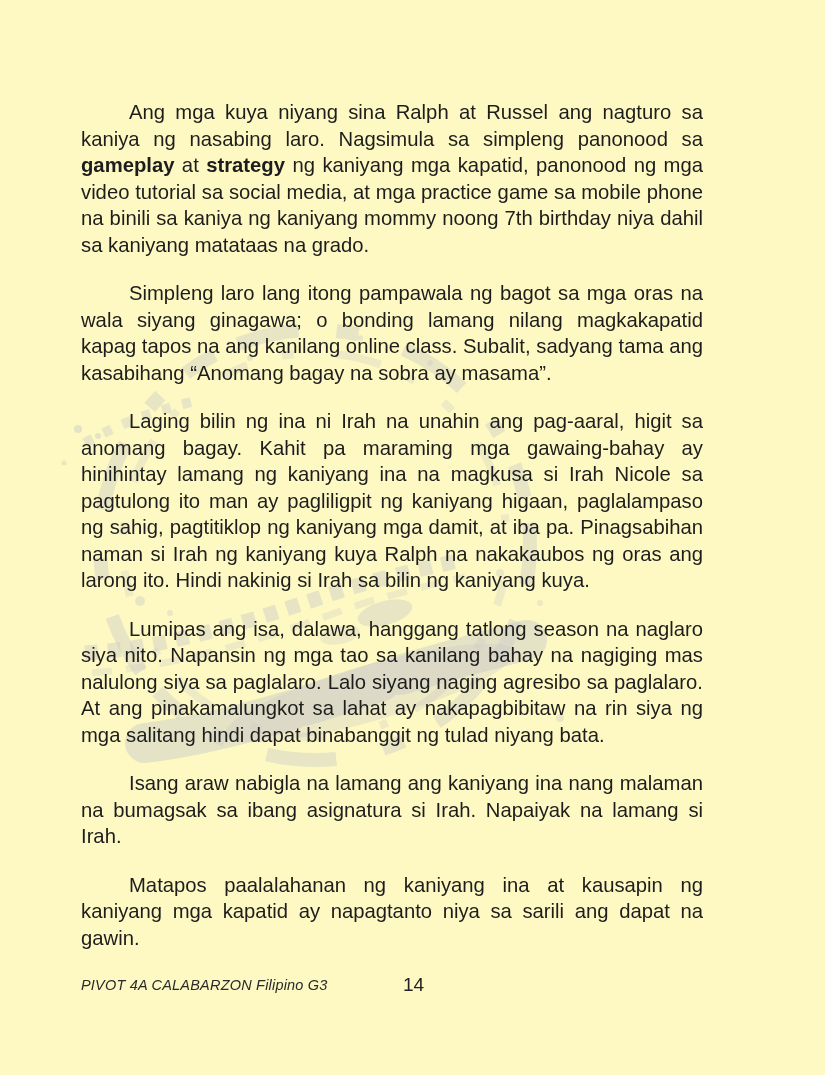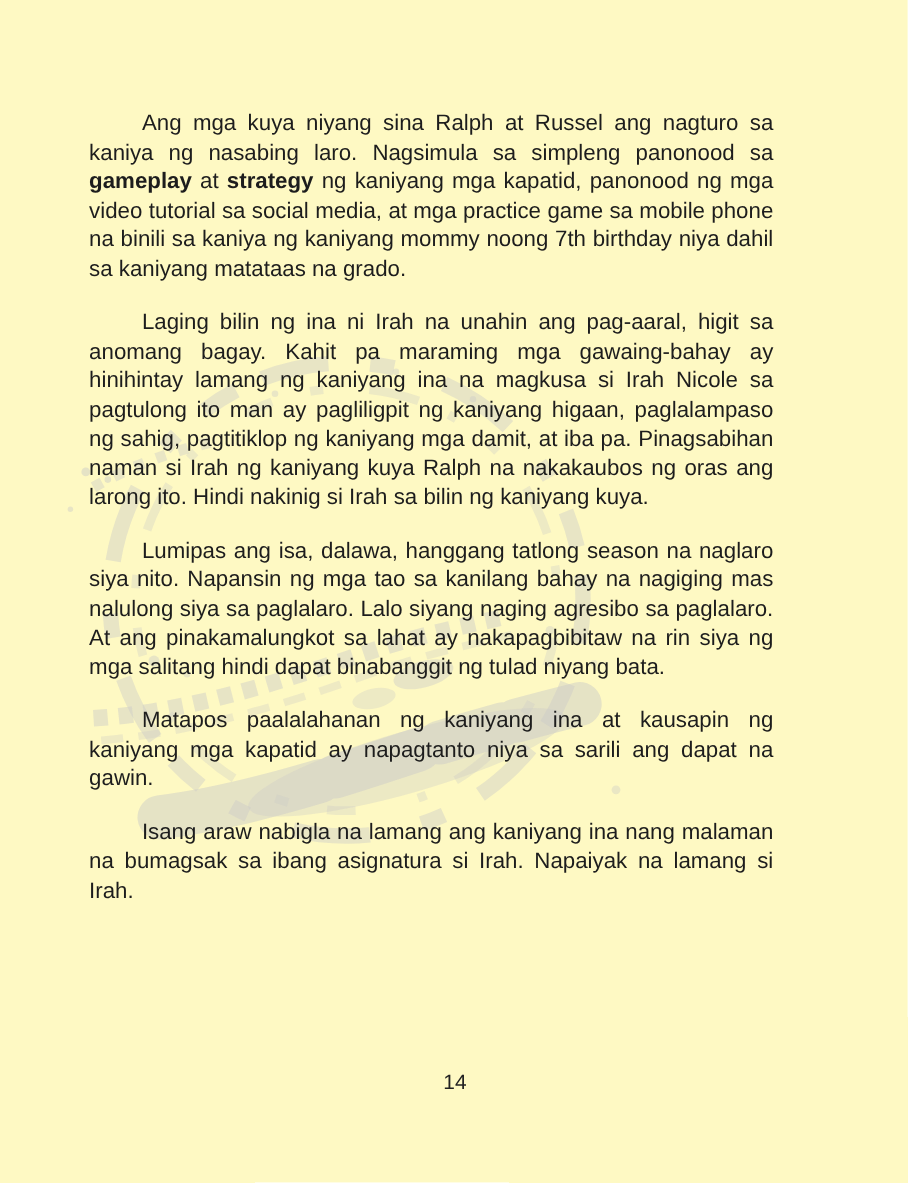--- a/index.html
+++ b/index.html
@@ -91,27 +91,29 @@
       <circle cx="520" cy="415" r="4" opacity="0.35"></circle>
       <circle cx="320" cy="35" r="3" opacity="0.38"></circle>
       <circle cx="210" cy="55" r="3" opacity="0.38"></circle>
       <circle cx="390" cy="60" r="3" opacity="0.38"></circle>
     </g>
   </svg>
 
   <div class="content">
     <p><span>Ang mga kuya niyang sina Ralph at Russel ang nagturo sa kaniya ng nasabing laro. Nagsimula sa simpleng panonood sa </span><b>gameplay</b><span> at </span><b>strategy</b><span> ng kaniyang mga kapatid, panonood ng mga video tutorial sa social media, at mga practice game sa mobile phone na binili sa kaniya ng kaniyang mommy noong 7th birthday niya dahil sa kaniyang matataas na grado.</span></p>
 
+    <p>Simpleng laro lang itong pampawala ng bagot sa mga oras na wala siyang ginagawa; o bonding lamang nilang magkakapatid kapag tapos na ang kanilang online class. Subalit, sadyang tama ang kasabihang “Anomang bagay na sobra ay masama”.</p>
 
     <p>Laging bilin ng ina ni Irah na unahin ang pag-aaral, higit sa anomang bagay. Kahit pa maraming mga gawaing-bahay ay hinihintay lamang ng kaniyang ina na magkusa si Irah Nicole sa pagtulong ito man ay pagliligpit ng kaniyang higaan, paglalampaso ng sahig, pagtitiklop ng kaniyang mga damit, at iba pa. Pinagsabihan naman si Irah ng kaniyang kuya Ralph na nakakaubos ng oras ang larong ito. Hindi nakinig si Irah sa bilin ng kaniyang kuya.</p>
 
     <p>Lumipas ang isa, dalawa, hanggang tatlong season na naglaro siya nito. Napansin ng mga tao sa kanilang bahay na nagiging mas nalulong siya sa paglalaro. Lalo siyang naging agresibo sa paglalaro. At ang pinakamalungkot sa lahat ay nakapagbibitaw na rin siya ng mga salitang hindi dapat binabanggit ng tulad niyang bata.</p>
 
+    <p>Isang araw nabigla na lamang ang kaniyang ina nang malaman na bumagsak sa ibang asignatura si Irah. Napaiyak na lamang si Irah.</p>
+
     <p>Matapos paalalahanan ng kaniyang ina at kausapin ng kaniyang mga kapatid ay napagtanto niya sa sarili ang dapat na gawin.</p>
-
-    <p>Isang araw nabigla na lamang ang kaniyang ina nang malaman na bumagsak sa ibang asignatura si Irah. Napaiyak na lamang si Irah.</p>
   </div>
 
   <div class="footer">
+    <span class="footer-label">PIVOT 4A CALABARZON Filipino G3</span>
     <span class="page-number">14</span>
   </div>
 
 </div>
 
 </body></html>

